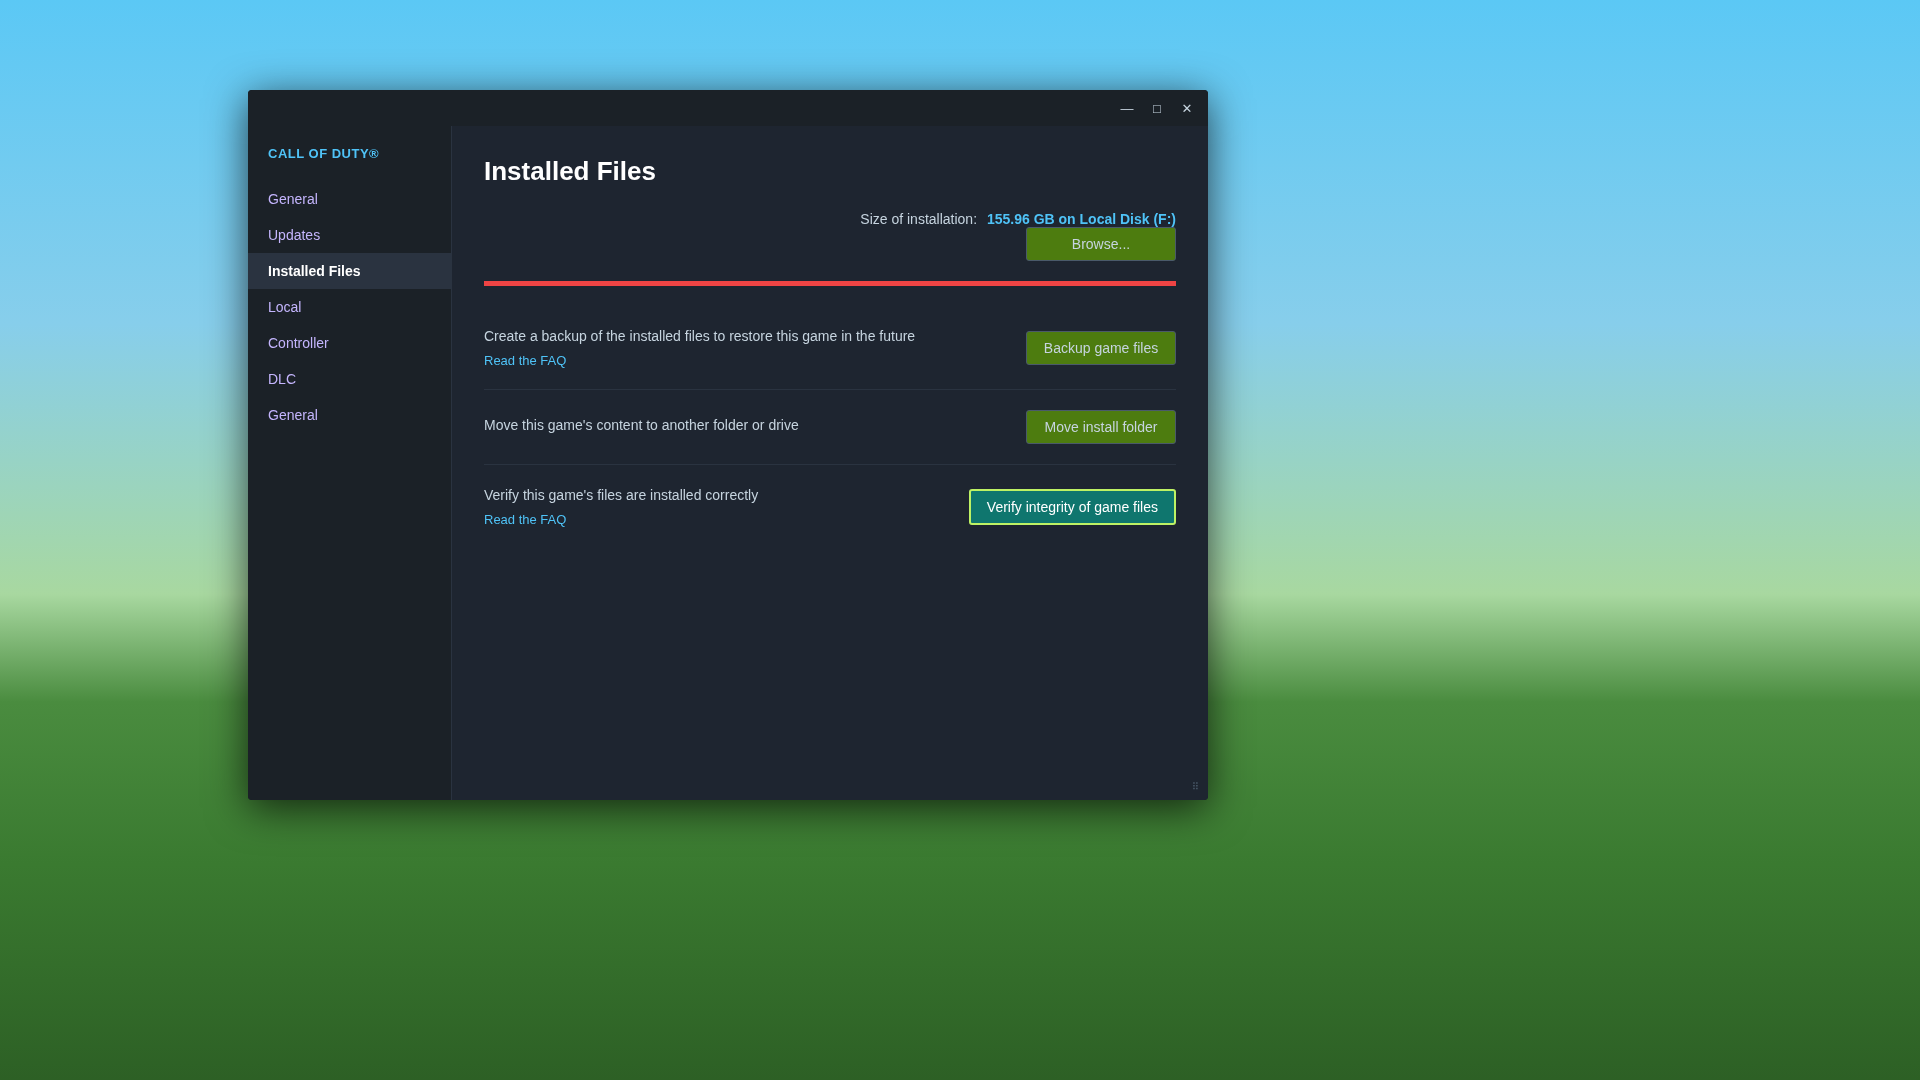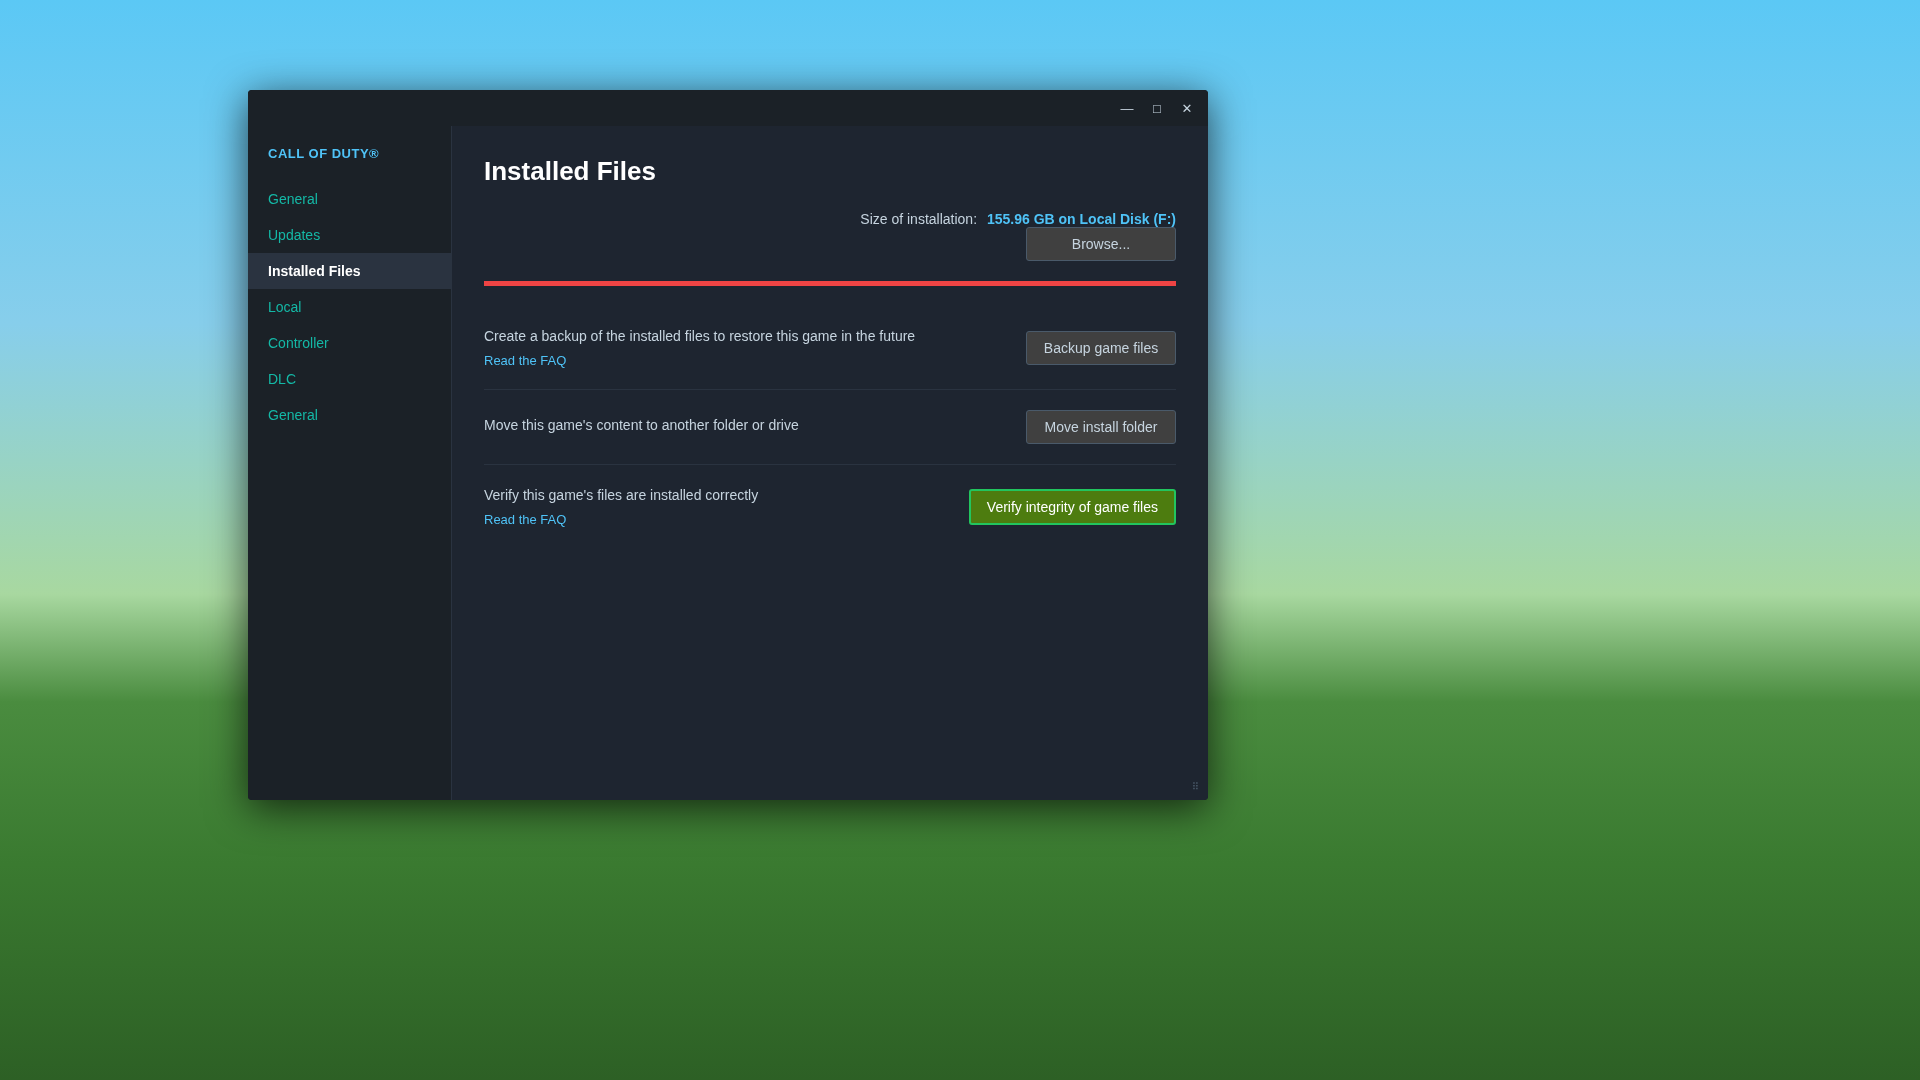--- a/index.html
+++ b/index.html
@@ -87,21 +87,21 @@
       color: #4fc3f7;
       font-size: 13px;
       font-weight: 700;
       text-transform: uppercase;
       letter-spacing: 0.5px;
       padding: 0 20px 20px 20px;
     }
 
     .nav-item {
       padding: 10px 20px;
-      color: #14b8a6;
+      color: #c4b5fd;
       font-size: 14px;
       cursor: pointer;
       user-select: none;
     }
 
     .nav-item.active {
       background: #2a3340;
       color: #ffffff;
       font-weight: 600;
     }
@@ -165,36 +165,36 @@
 
     .action-link {
       color: #4fc3f7;
       font-size: 13px;
       text-decoration: none;
       cursor: pointer;
     }
 
     
     .btn {
-      background: #404040;
+      background: #4d7c0f;
       color: #c6d4df;
       border: 1px solid #4a5a6a;
       padding: 8px 16px;
       font-size: 14px;
       cursor: pointer;
       border-radius: 3px;
       white-space: nowrap;
       min-width: 150px;
       text-align: center;
     }
 
     .btn.btn-highlighted {
-      border: 2px solid #22c55e;
+      border: 2px solid #bef264;
       color: #ffffff;
-      background: #4d7c0f;
+      background: #0f766e;
     }
 
     
     .resize-handle {
       position: absolute;
       bottom: 8px;
       right: 8px;
       color: #4a5a6a;
       font-size: 10px;
       line-height: 1;

